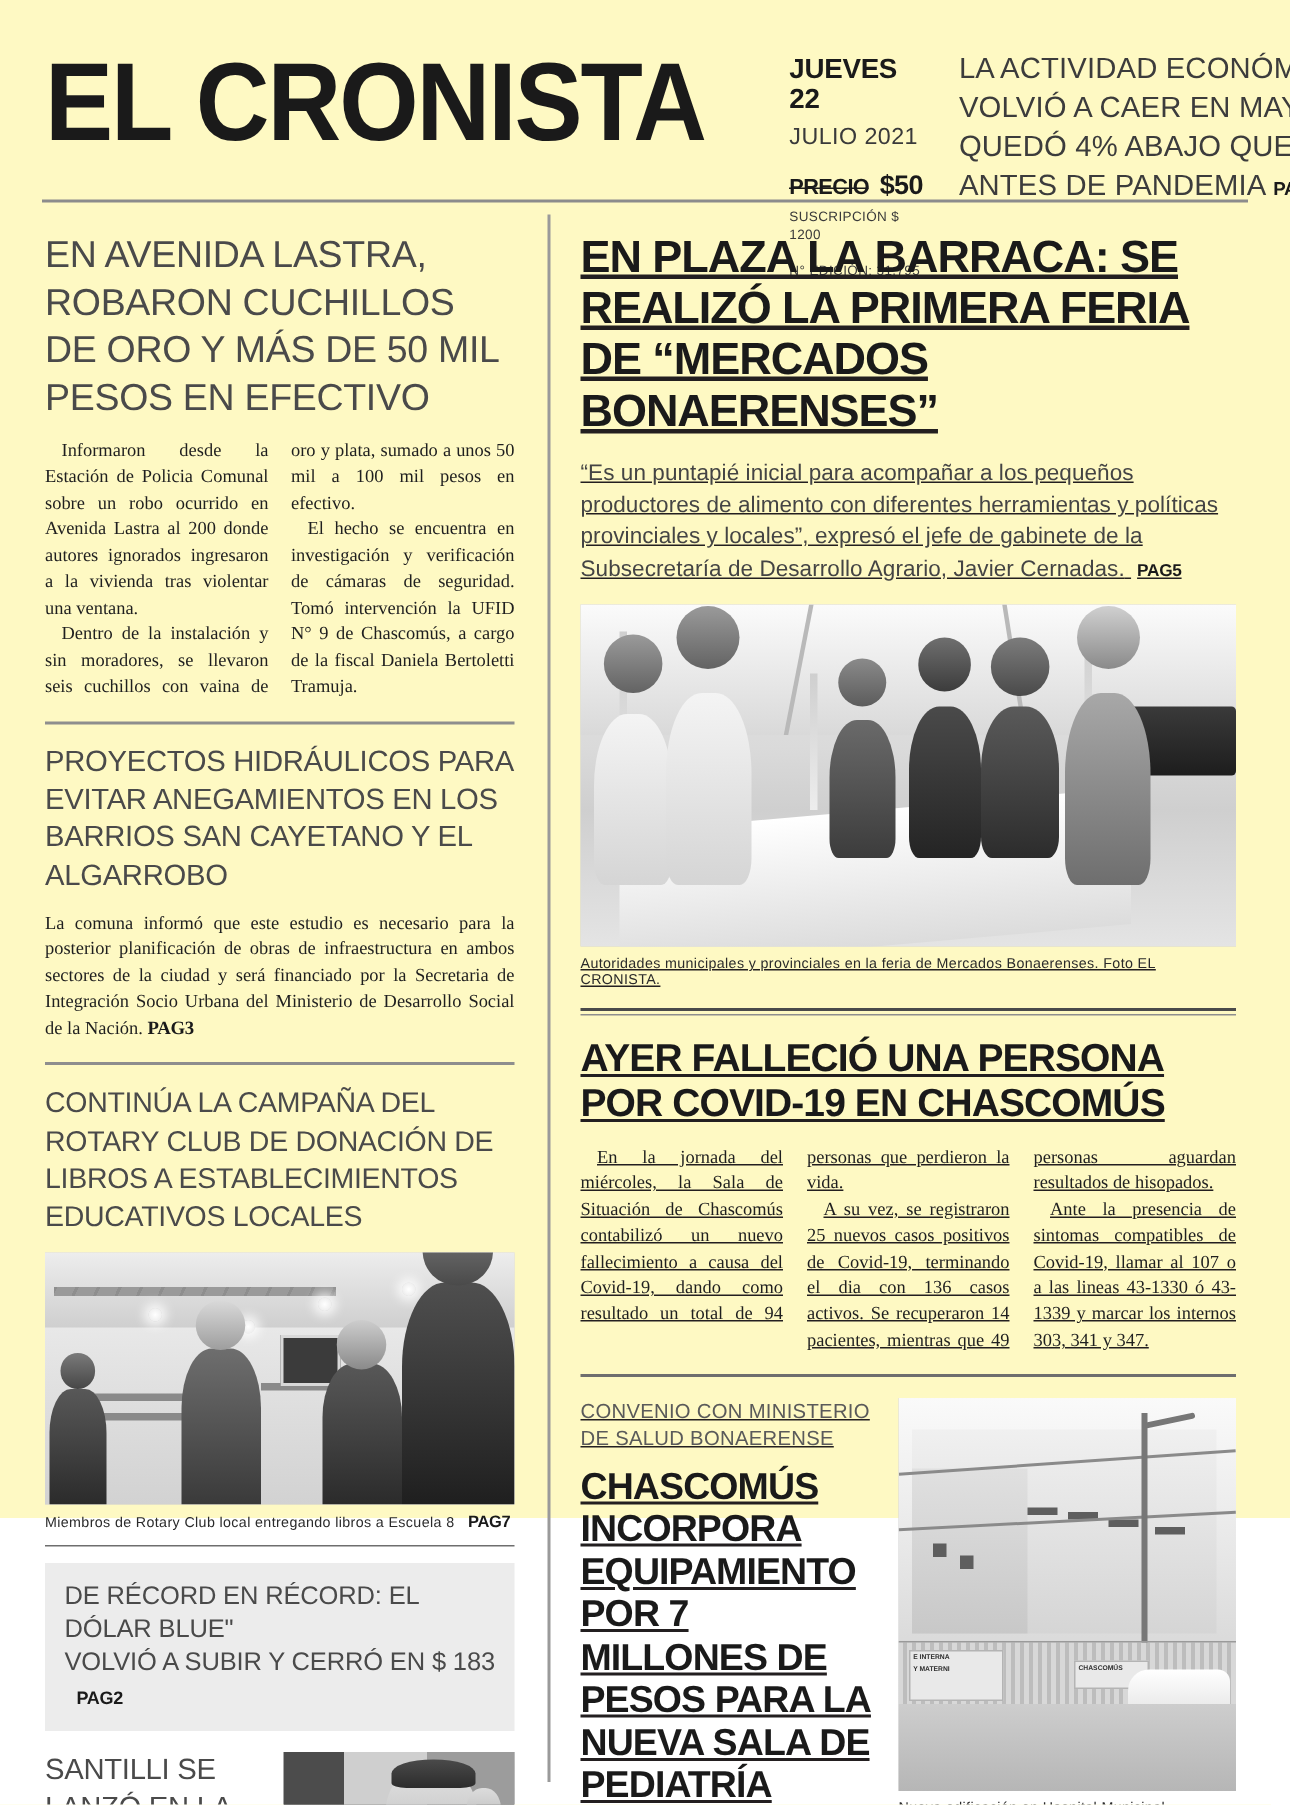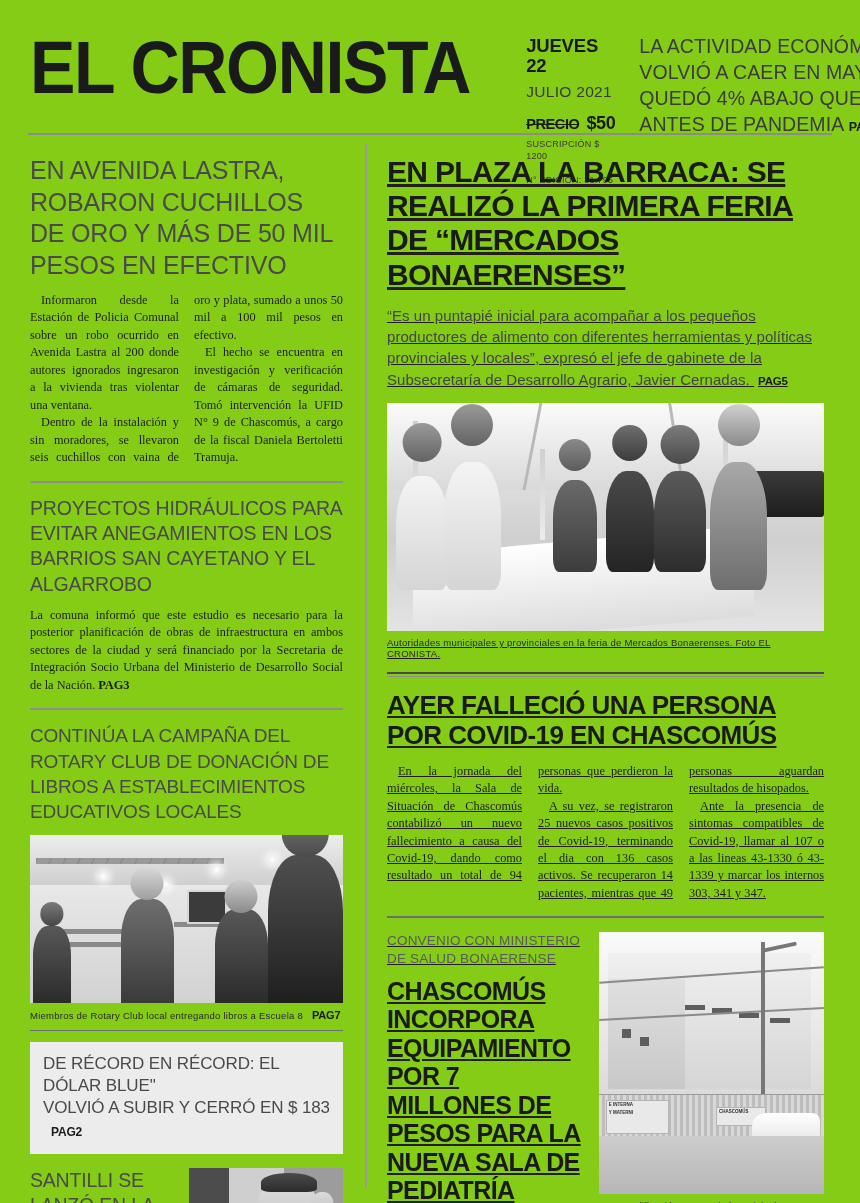--- a/index.html
+++ b/index.html
@@ -8,22 +8,22 @@
     width: 860px;
     height: 1203px;
     background: #ffffff;
     font-family: "Liberation Sans", sans-serif;
     color: #231f20;
     overflow: hidden;
   }
   .page {
     position: relative;
     width: 860px;
-    height: 1203px;
-    background: #84cc16;
+    height: 1012px;
+    background: #fef9c3;
     padding: 0;
   }
 
   
   .masthead {
     display: flex;
     align-items: flex-start;
     padding: 26px 22px 0 30px;
     height: 133px;
   }

